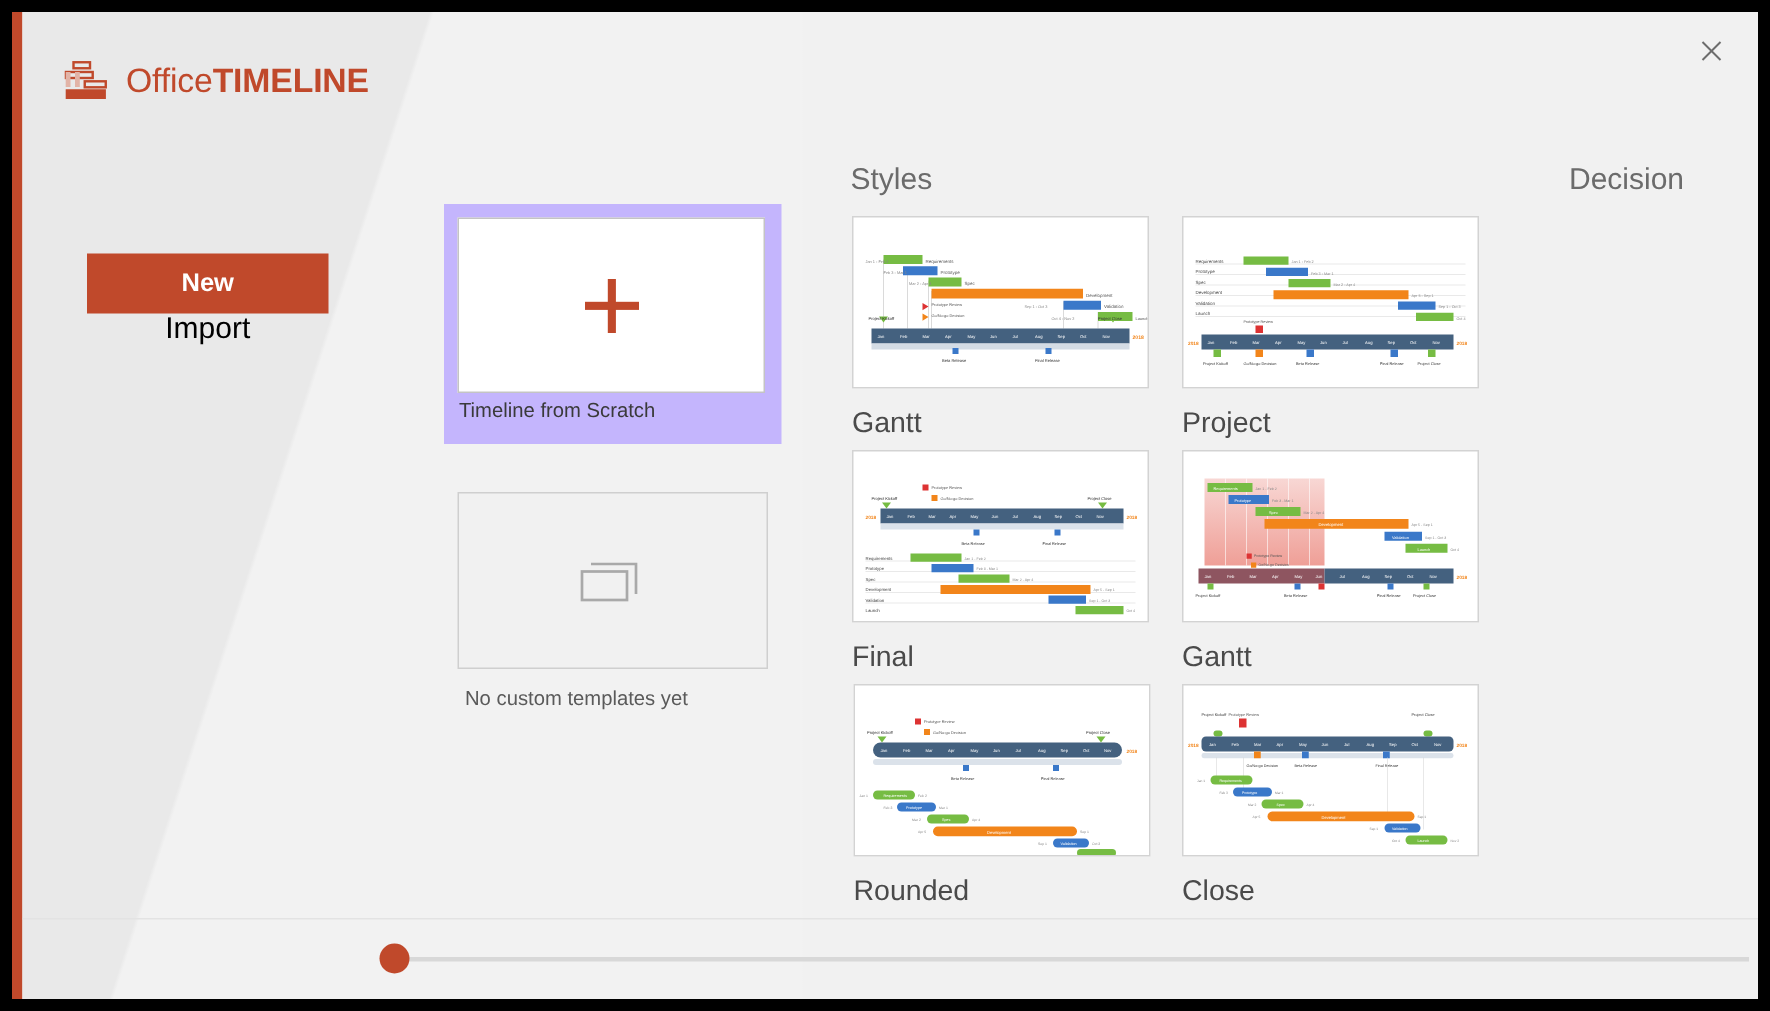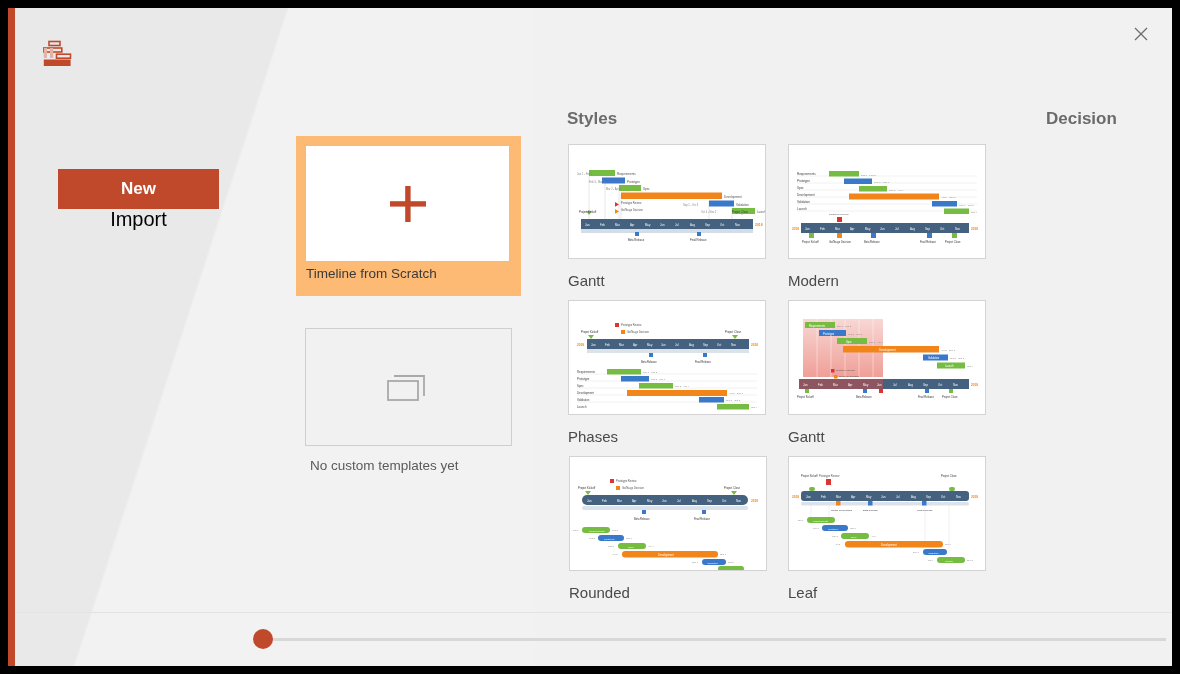--- a/index.html
+++ b/index.html
@@ -85,21 +85,21 @@
   }
 
   
   .scratch-card {
     position: absolute;
     width: 225px;
   }
   #scratch-card-selected {
     left: 281px; top: 128px;
     width: 225px; height: 160px;
-    background: #fdba74;
+    background: #c4b5fd;
     cursor: pointer;
   }
   #scratch-thumb {
     position: absolute; left: 9px; top: 9px;
     width: 203px; height: 115px;
     background: #ffffff;
     border: 1px solid #c4c4c4;
     display: flex; align-items: center; justify-content: center;
   }
   #plus-icon { display: block; }
@@ -121,23 +121,23 @@
   }
   #custom-label {
     position: absolute; left: 5px; top: 130px;
     font-size: 13.5px; color: #5a5a5a;
     white-space: nowrap;
   }
 
   
   .section-heading {
     position: absolute;
-    font-size: 17px;
+    font-size: 20px;
     color: #6b6b6b;
-    font-weight: 700;
+    font-weight: 400;
   }
   #styles-heading { left: 552px; top: 101px; }
   #templates-heading { left: 1031px; top: 101px; }
 
   
   .gallery { position: absolute; }
   #styles-gallery { left: 553px; top: 136px; }
   #templates-gallery { left: 1032px; top: 136px; overflow: hidden; width: 125px; }
 
   .tile {
@@ -147,21 +147,21 @@
   }
   .tile-thumb {
     width: 196px; height: 113px;
     background: #ffffff;
     border: 1px solid #d3d3d3;
     position: relative;
     overflow: hidden;
   }
   .tile-label {
     margin-top: 13px;
-    font-size: 15px;
+    font-size: 19px;
     color: #4a4a4a;
     white-space: nowrap;
   }
   .tile-thumb svg { display: block; width: 196px; height: 113px; }
 
   
   #slider-row {
     position: absolute; left: 0; top: 612px;
     width: 1157px; height: 40px;
   }
@@ -198,20 +198,23 @@
       <div id="logo-wrap">
         <span>
           <svg id="logo-icon" viewBox="0 0 30 28" xmlns="http://www.w3.org/2000/svg">
             <rect x="6" y="1.5" width="11" height="4" fill="none" stroke="#c0492b" stroke-width="1.6"></rect>
             <rect x="0.8" y="8" width="18" height="4" fill="none" stroke="#c0492b" stroke-width="1.6"></rect>
             <rect x="0.8" y="8" width="3.2" height="10" fill="#e2b3a6"></rect>
             <rect x="7" y="8" width="3.2" height="10" fill="#e2b3a6"></rect>
             <rect x="13.5" y="14.2" width="14" height="4" fill="none" stroke="#c0492b" stroke-width="1.6"></rect>
             <rect x="0.8" y="19.5" width="26.8" height="6.5" fill="#c0492b"></rect>
           </svg>
+        </span>
+        <span id="logo-text">
+          <span class="thin">Office</span><span class="bold">TIMELINE</span>
         </span>
       </div>
 
       <div id="close-button">
         <svg width="14" height="14" viewBox="0 0 14 14" xmlns="http://www.w3.org/2000/svg">
           <line x1="1" y1="1" x2="13" y2="13" stroke="#6d6d6d" stroke-width="1.3"></line>
           <line x1="13" y1="1" x2="1" y2="13" stroke="#6d6d6d" stroke-width="1.3"></line>
         </svg>
       </div>
     </div>
@@ -365,21 +368,21 @@
             <rect x="48" y="88" width="5" height="5" fill="#f2851a"></rect>
               <text x="40" y="98" font-size="2.6" fill="#333">Go/No-go Decision</text>
             <rect x="82" y="88" width="5" height="5" fill="#3a78c9"></rect>
               <text x="75" y="98" font-size="2.6" fill="#333">Beta Release</text>
             <rect x="138" y="88" width="5" height="5" fill="#3a78c9"></rect>
               <text x="131" y="98" font-size="2.6" fill="#333">Final Release</text>
             <rect x="163" y="88" width="5" height="5" fill="#76bc43"></rect>
               <text x="156" y="98" font-size="2.6" fill="#333">Project Close</text>
           </svg>
         </div>
-        <div class="tile-label">Modern</div>
+        <div class="tile-label">Project</div>
       </div>
 
       <div class="tile" style="left:0px; top:156px;">
         <div class="tile-thumb">
           <svg viewBox="0 0 196 113" xmlns="http://www.w3.org/2000/svg">
             <rect x="46" y="22" width="4" height="4" fill="#d33"></rect>
             <text x="52" y="25" font-size="2.6" fill="#555">Prototype Review</text>
             <rect x="52" y="29" width="4" height="4" fill="#f2851a"></rect>
             <text x="58" y="32" font-size="2.6" fill="#555">Go/No-go Decision</text>
             <path d="M22 38 l3 -4 h-6 z" fill="#76bc43"></path>
@@ -429,21 +432,21 @@
             <rect x="70" y="82" width="34" height="5.5" fill="#76bc43"></rect>
               <text x="106" y="86" font-size="2.4" fill="#888">Mar 2 - Apr 4</text>
             <rect x="58" y="89" width="100" height="6" fill="#f2851a"></rect>
               <text x="160" y="93" font-size="2.4" fill="#888">Apr 5 - Sep 1</text>
             <rect x="130" y="96" width="25" height="5.5" fill="#3a78c9"></rect>
               <text x="157" y="100" font-size="2.4" fill="#888">Sep 1 - Oct 3</text>
             <rect x="148" y="103" width="32" height="5.5" fill="#76bc43"></rect>
               <text x="182" y="107" font-size="2.4" fill="#888">Oct 4</text>
           </svg>
         </div>
-        <div class="tile-label">Phases</div>
+        <div class="tile-label">Final</div>
       </div>
 
       <div class="tile" style="left:220px; top:156px;">
         <div class="tile-thumb">
           <svg viewBox="0 0 196 113" xmlns="http://www.w3.org/2000/svg">
             <defs>
               <linearGradient id="phaseGrad" x1="0" y1="0" x2="0" y2="1">
                 <stop offset="0%" stop-color="#f8d7d4"></stop>
                 <stop offset="100%" stop-color="#ef9f97"></stop>
               </linearGradient>
@@ -620,21 +623,21 @@
               <text x="156" y="88" font-size="2.2" fill="#888">Sep 1</text>
             <rect x="134" y="92" width="24" height="6" rx="3" fill="#3a78c9"></rect>
               <text x="139" y="96.5" font-size="2.4" fill="#fff">Validation</text>
             <text x="124" y="96" font-size="2.2" fill="#888">Sep 1</text>
             <rect x="148" y="100" width="28" height="6" rx="3" fill="#76bc43"></rect>
               <text x="156" y="104.5" font-size="2.4" fill="#fff">Launch</text>
             <text x="139" y="104" font-size="2.2" fill="#888">Oct 4</text>
               <text x="178" y="104" font-size="2.2" fill="#888">Nov 2</text>
           </svg>
         </div>
-        <div class="tile-label">Leaf</div>
+        <div class="tile-label">Close</div>
       </div>
     </div>
 
     <div id="templates-gallery" class="gallery">
 
       
       
 
       
       

